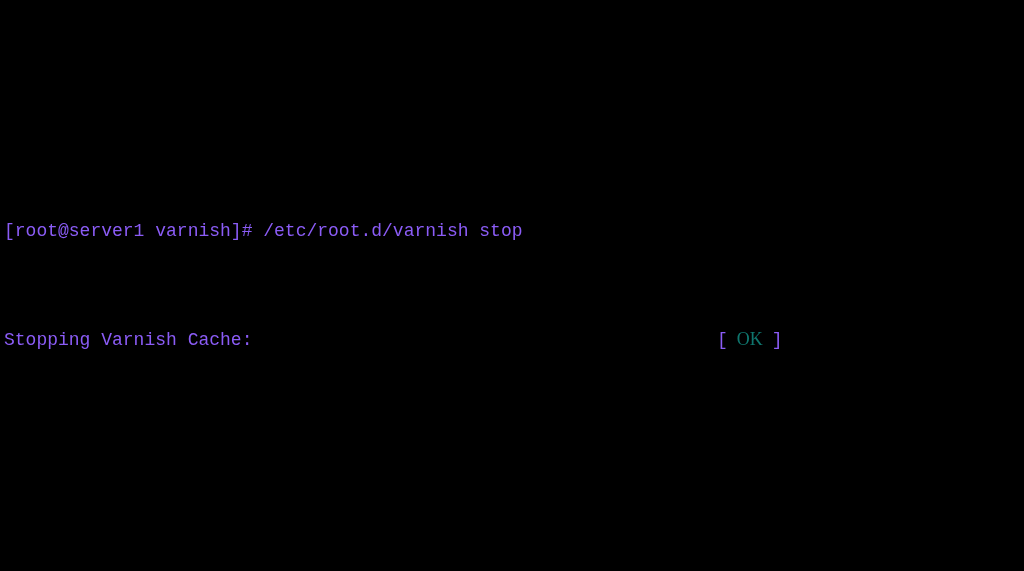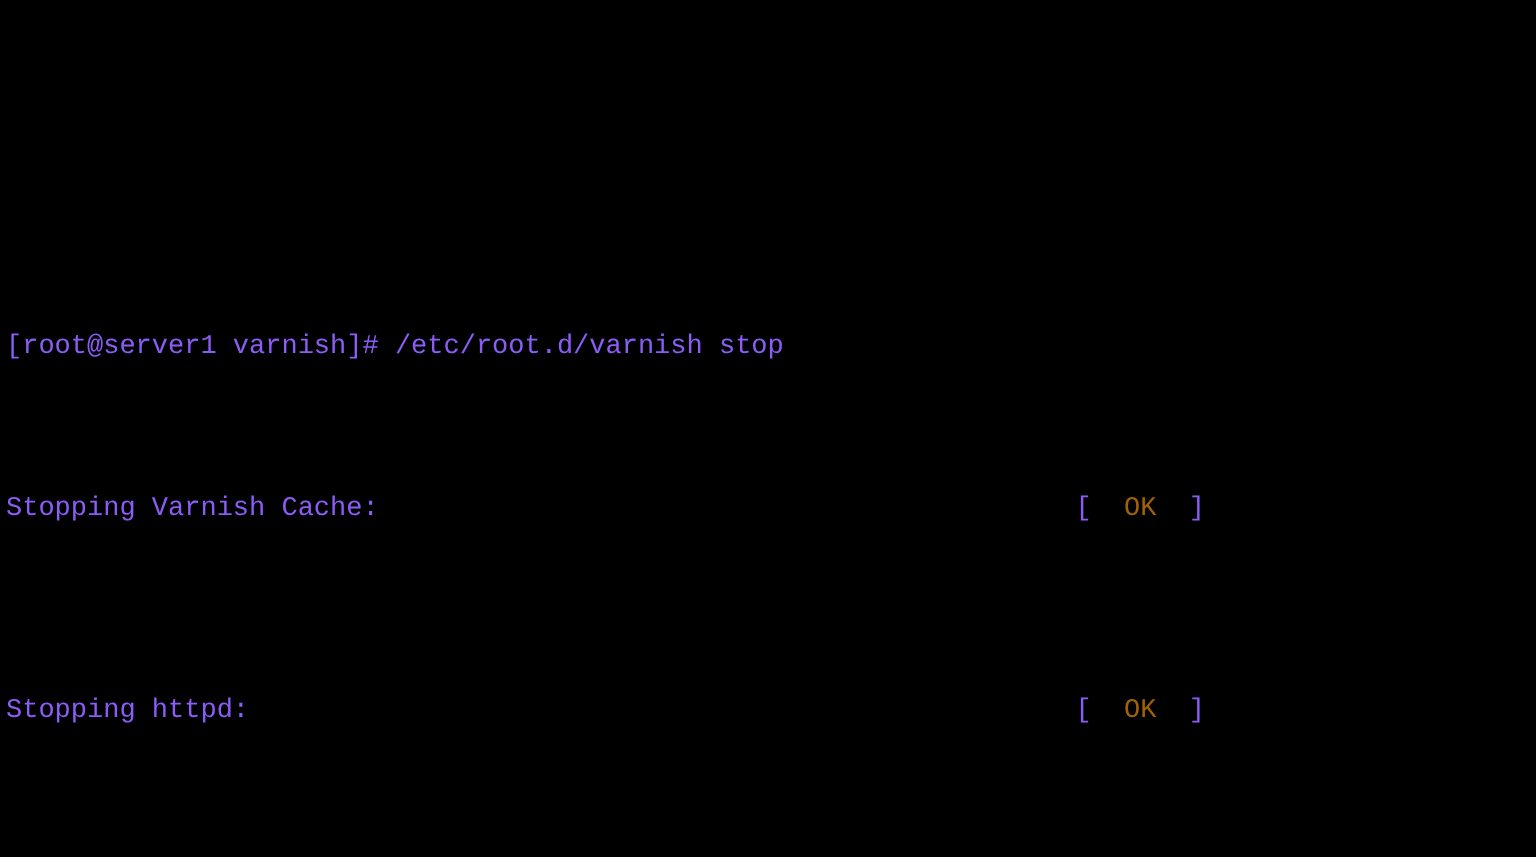--- a/index.html
+++ b/index.html
@@ -13,36 +13,35 @@
     line-height: 27px;
     overflow: hidden;
     white-space: pre;
   }
   #term {
     padding: 2px 4px 0 4px;
     position: relative;
   }
   .line { display: block; white-space: pre; }
   .orange { color: #8b5cf6; }
-  .green  { color: #a16207; }
+  .green  { color: #0f766e; font-family: Liberation Serif, serif; }
   [data-interactable="true"] { caret-color: #ffa500; }
 </style>
 </head>
 <body>
 
 
 
 <div id="term" data-interactable="true">
 
   <span class="line" data-interactable="false"><span class="orange" data-interactable="false">[root@server1 varnish]# </span><span class="orange" data-interactable="false">/etc/root.d/varnish stop</span></span>
 
   <span class="line" data-interactable="false"><span class="orange" data-interactable="false">Stopping Varnish Cache:</span><span class="orange" data-interactable="false">                                           </span><span class="orange" data-interactable="false">[</span><span class="green" data-interactable="false">  OK  </span><span class="orange" data-interactable="false">]</span></span>
 
 
-  <span class="line" data-interactable="false"><span class="orange" data-interactable="false">Stopping httpd:</span><span class="orange" data-interactable="false">                                                   </span><span class="orange" data-interactable="false">[</span><span class="green" data-interactable="false">  OK  </span><span class="orange" data-interactable="false">]</span></span>
 
   
 
   
 
   
 
   
 
   

